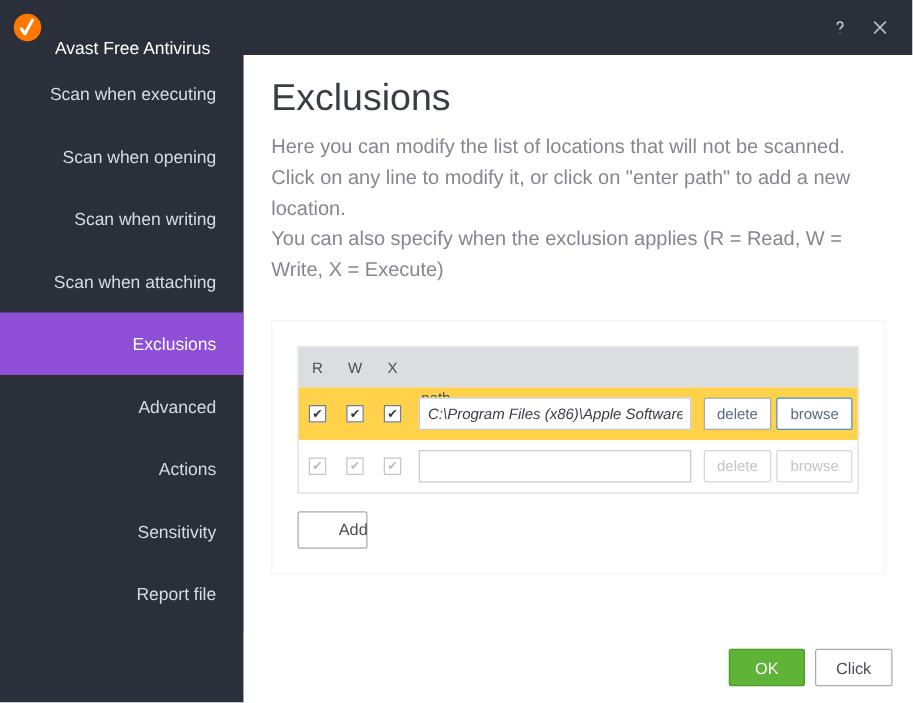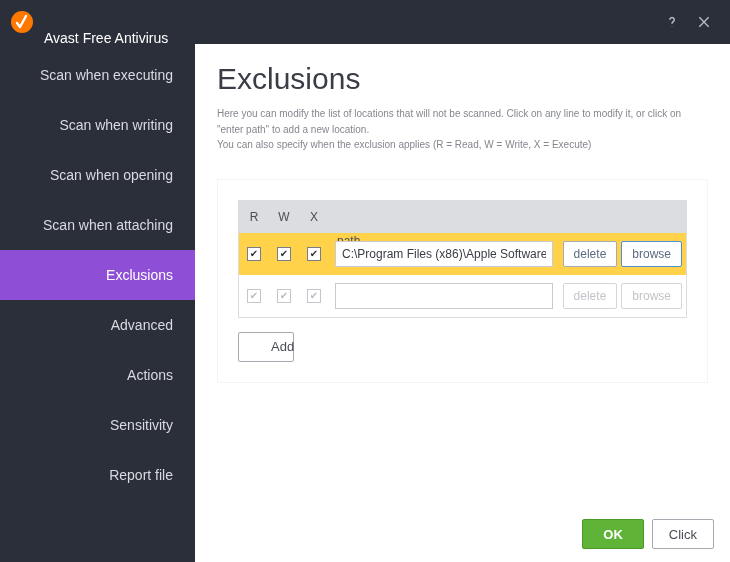--- a/index.html
+++ b/index.html
@@ -8,40 +8,40 @@
     .titlebar { height: 44px; background: #2b2f3a; color: #fff; display: flex; align-items: center; padding: 0 10px; }
     .titlebar .logo { width: 24px; height: 24px; margin-right: 10px; }
     .titlebar .title { font-size: 14px; flex: 1; color: #fff; margin-top: 32px; }
     .titlebar .icon-btn { width: 32px; height: 32px; display: flex; align-items: center; justify-content: center; color: #b6bcc8; cursor: pointer; }
     .body { flex: 1; display: flex; min-height: 0; }
     .sidebar { width: 195px; background: #2b2f3a; color: #d9dbe1; display: flex; flex-direction: column; padding-top: 6px; }
     .sidebar-item { height: 50px; display: flex; align-items: center; padding: 0 22px; font-size: 14px; cursor: pointer; color: #d9dbe1; justify-content: flex-end; }
     .sidebar-item.active { background: #8e4ed6; color: #fff; }
     .content { flex: 1; background: #fff; position: relative; padding: 18px 22px 60px 22px; }
     .content h1 { font-size: 30px; font-weight: 300; color: #3a3d46; margin-bottom: 10px; }
-    .content p { font-size: 10px; color: #84878e; line-height: 1.55; }
+    .content p { font-size: 16px; color: #84878e; line-height: 1.55; }
     .panel { margin-top: 26px; padding: 20px; border: 1px solid #f4f4f5; background: #fff; }
     .grid { border: 1px solid #dcdde0; background: #fff; }
     .grid-header { display: flex; background: #dcdde0; height: 32px; align-items: center; font-size: 12px; color: #4a4d55; }
     .col-chk { width: 30px; text-align: center; }
     .col-path { flex: 1; padding-left: 8px; margin-top: 48px; }
     .col-actions { width: 132px; }
     .grid-row { display: flex; align-items: center; height: 42px; padding: 0 4px 0 0; }
     .grid-row.active { background: #ffd24a; }
     .grid-row .cell-chk { width: 30px; display: flex; justify-content: center; }
     .chkbox { width: 14px; height: 14px; border: 1px solid #7a7d85; background: #fff; display: flex; align-items: center; justify-content: center; font-size: 10px; color: #333; cursor: pointer; }
     .chkbox.disabled { border-color: #c4c6cb; color: #b9bbc0; }
-    .path-input { flex: 1; height: 26px; border: 1px solid #c9cbd0; background: #fff; font-size: 12px; padding: 0 6px; margin: 0 6px; color: #3a3d46; }
+    .path-input { flex: 1; height: 26px; border: 1px solid #c9cbd0; background: #fff; font-size: 12px; padding: 0 6px; margin: 0 6px; color: #3a3d46; font-style: italic; }
     .path-input.disabled { color: #b9bbc0; }
     .btn-small { height: 26px; padding: 0 10px; font-size: 12px; background: #fff; border: 1px solid #a7aab0; color: #5a6a80; cursor: pointer; border-radius: 2px; margin-left: 4px; }
     .btn-small.active-outline { border-color: #4a90d9; }
     .btn-small.disabled { color: #c2c4c9; border-color: #d4d6da; cursor: default; }
     .add-btn { margin-top: 14px; height: 30px; width: 56px; background: #fff; border: 1px solid #a7aab0; color: #4a4d55; font-size: 13px; cursor: pointer; border-radius: 2px; padding-left: 32px; }
     .footer { position: absolute; bottom: 0; left: 0; right: 0; height: 56px; display: flex; align-items: center; justify-content: flex-end; padding: 0 16px; gap: 8px; background: #fff; }
-    .btn-primary { height: 30px; padding: 0 20px; background: #5fb336; color: #fff; border: 1px solid #4a9a26; font-size: 13px; font-weight: 700; cursor: pointer; border-radius: 2px; }
+    .btn-primary { height: 30px; padding: 0 20px; background: #5fb336; color: #fff; border: 1px solid #4a9a26; font-size: 13px; font-weight: 400; cursor: pointer; border-radius: 2px; }
     .btn-secondary { height: 30px; padding: 0 16px; background: #fff; color: #4a4d55; border: 1px solid #a7aab0; font-size: 13px; cursor: pointer; border-radius: 2px; }
   </style>
 </head>
 <body>
 
 <div class="window">
   <div class="titlebar">
     <span class="logo">
       <svg viewBox="0 0 24 24" width="24" height="24">
         <circle cx="12" cy="12" r="11" fill="#ff7800"></circle>
@@ -60,24 +60,24 @@
         </svg>
     </span>
   </div>
 
   <div class="body">
     <div class="sidebar">
       <div class="sidebar-item">
           <span>Scan when executing</span>
         </div>
       <div class="sidebar-item">
-          <span>Scan when writing</span>
+          <span>Scan when opening</span>
         </div>
       <div class="sidebar-item">
-          <span>Scan when opening</span>
+          <span>Scan when writing</span>
         </div>
       <div class="sidebar-item">
           <span>Scan when attaching</span>
         </div>
       <div class="sidebar-item active">
           <span>Exclusions</span>
         </div>
       <div class="sidebar-item">
           <span>Advanced</span>
         </div>

